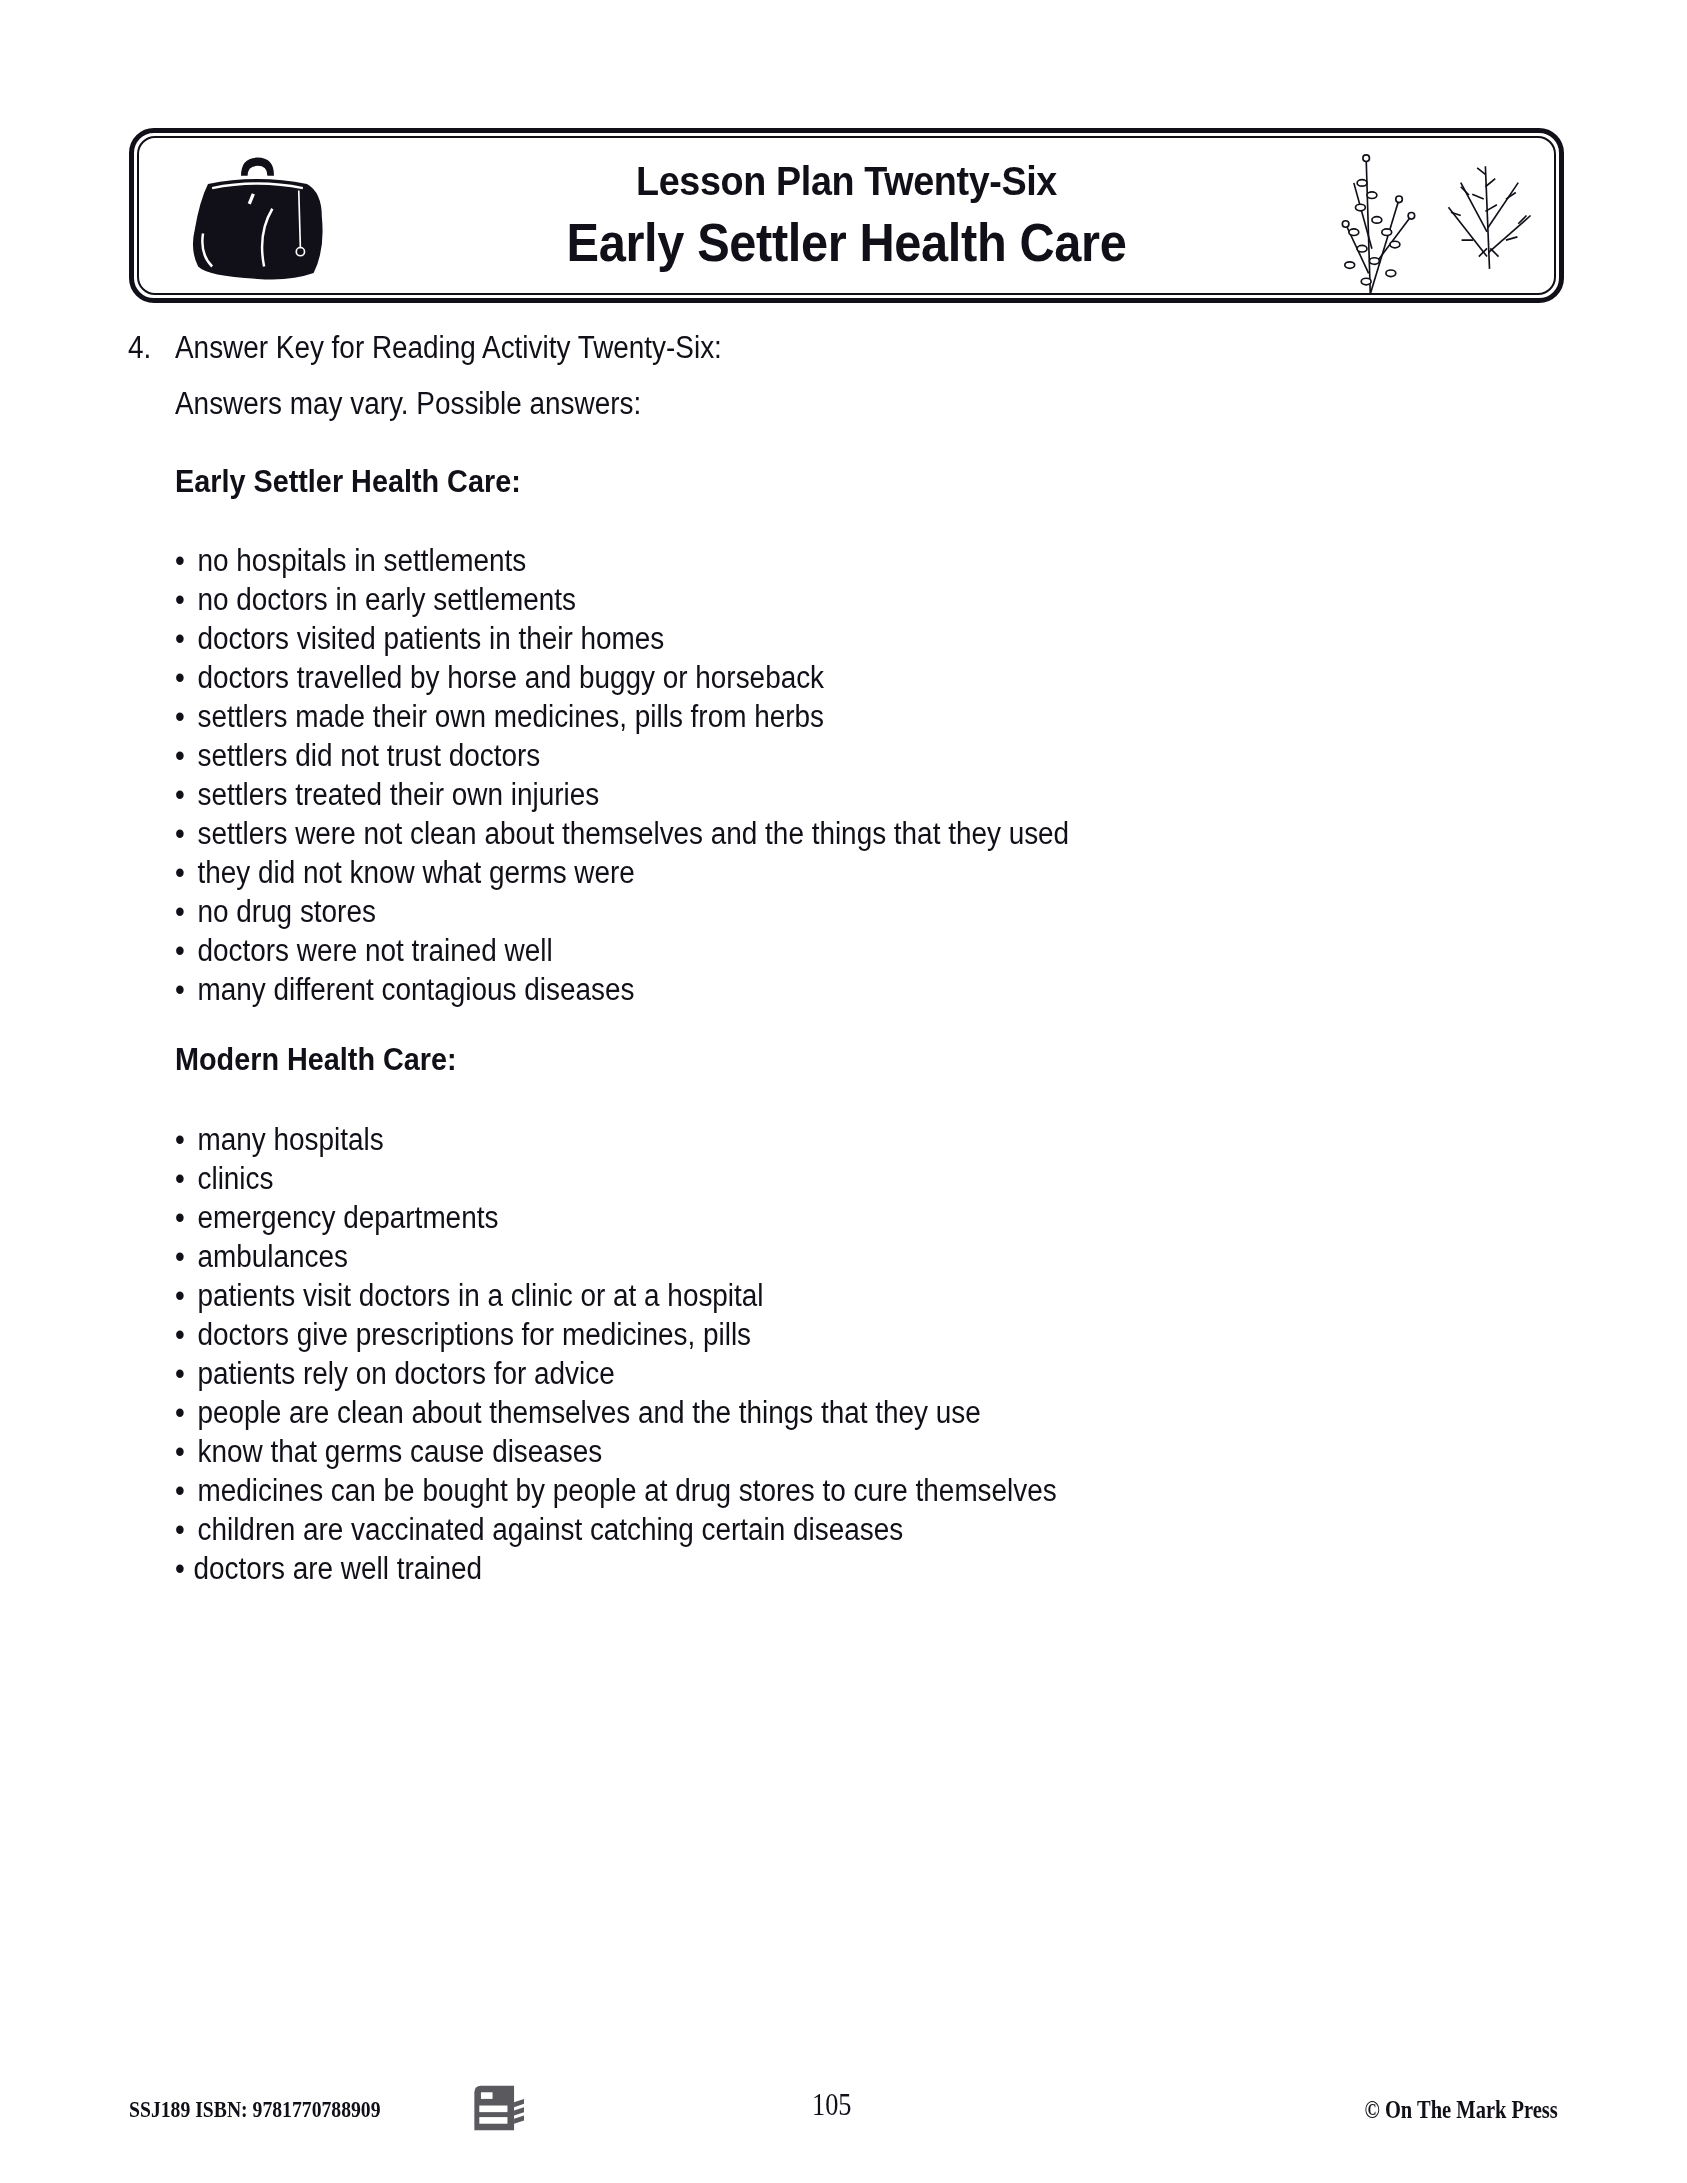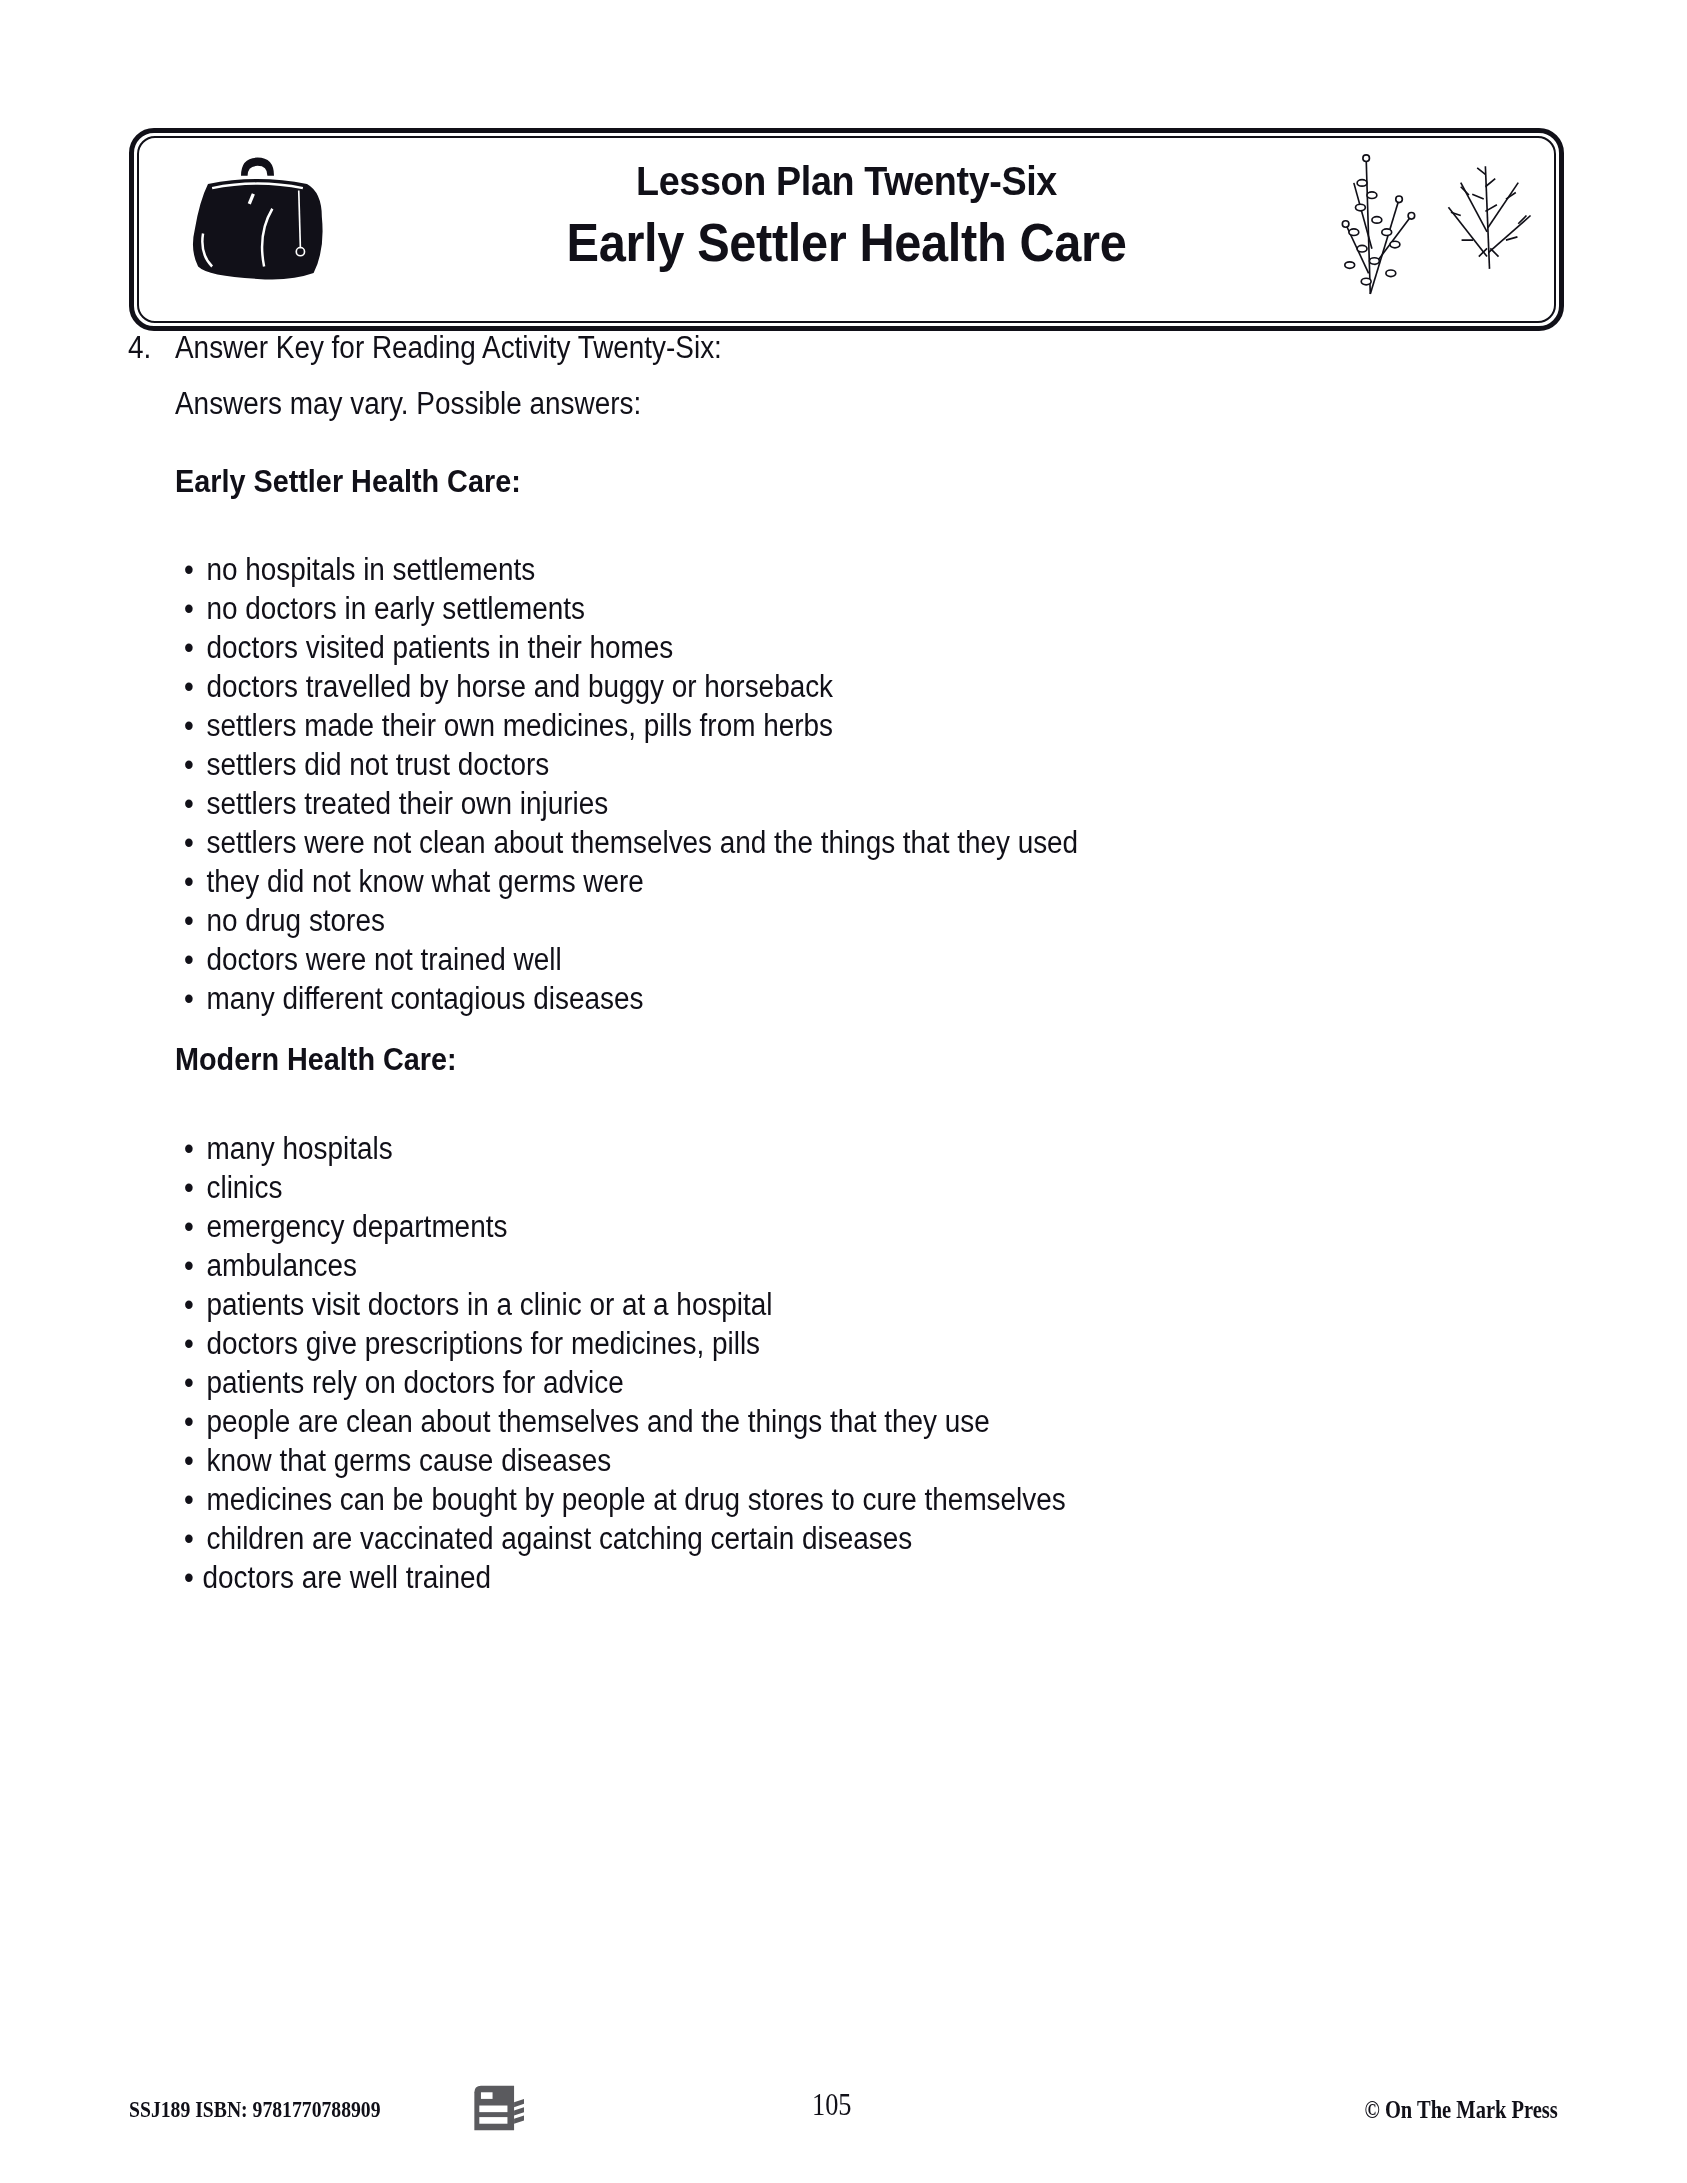--- a/index.html
+++ b/index.html
@@ -1,19 +1,19 @@
 <!DOCTYPE html>
 <html style="font-size:13px"><head>
   <meta charset="utf-8">
   <style>
     html, body { margin: 0; padding: 0; background: #ffffff; }
     body { width: 1687px; height: 2183px; position: relative; overflow: hidden; color: #111018; font-family: "Liberation Sans", sans-serif; }
 
     .header-box {
-      position: absolute; left: 129px; top: 128px; width: 1435px; height: 203px;
+      position: absolute; left: 129px; top: 128px; width: 1435px; height: 175px;
       box-sizing: border-box; border: 5.8px solid #111018; border-radius: 25px;
       background: #ffffff;
     }
     .header-inner {
       position: absolute; left: 3.3px; top: 3.3px; right: 3.3px; bottom: 3.3px;
       border: 2.5px solid #111018; border-radius: 18px;
     }
     .bag-icon { position: absolute; left: 41px; top: 18px; width: 165px; height: 132px; }
     .herb-icon { position: absolute; top: 16.5px; }
     .herb-icon.thyme { left: 1195px; width: 99px; height: 148px; }
@@ -28,21 +28,21 @@
       font-size: 53px; font-weight: bold; letter-spacing: -0.4px; transform: scaleX(0.92);
     }
 
     .content { position: absolute; left: 0; top: 0; width: 100%; }
     .line { position: absolute; font-size: 31px; white-space: nowrap; transform-origin: left center; transform: scaleX(0.9); }
     .item-number { left: 128px; top: 330px; }
     .item-text { left: 175px; top: 330px; }
     .intro-text { left: 175px; top: 386px; }
     .section-heading { font-weight: bold; font-size: 32px; left: 175px; }
 
-    .bullet-list { position: absolute; left: 175px; margin: 9px; padding: 0; list-style: none; }
+    .bullet-list { position: absolute; left: 175px; margin: 0; padding: 0; list-style: none; }
     .bullet-list li { height: 39px; line-height: 39px; font-size: 31px; white-space: nowrap; transform-origin: left center; transform: scaleX(0.9); }
     .bullet-list li .bullet { display: inline-block; width: 25px; }
 
     .footer { position: absolute; top: 2056px; left: 0; width: 100%; height: 49px; font-family: "Liberation Serif", serif; margin-top: 28px; }
     .footer-left { position: absolute; left: 129px; top: 11.5px; font-size: 24px; font-weight: bold; transform-origin: left center; transform: scaleX(0.82); white-space: nowrap; }
     .printer-icon { position: absolute; left: 471px; top: 0; width: 58px; height: 48px; }
     .page-number { position: absolute; left: 812px; top: 3.3px; font-size: 31px; transform: scaleX(0.85); transform-origin: left center; }
     .footer-right { position: absolute; right: 129px; top: 11.5px; font-size: 25px; font-weight: bold; transform-origin: right center; transform: scaleX(0.82); white-space: nowrap; }
   </style>
 </head>

